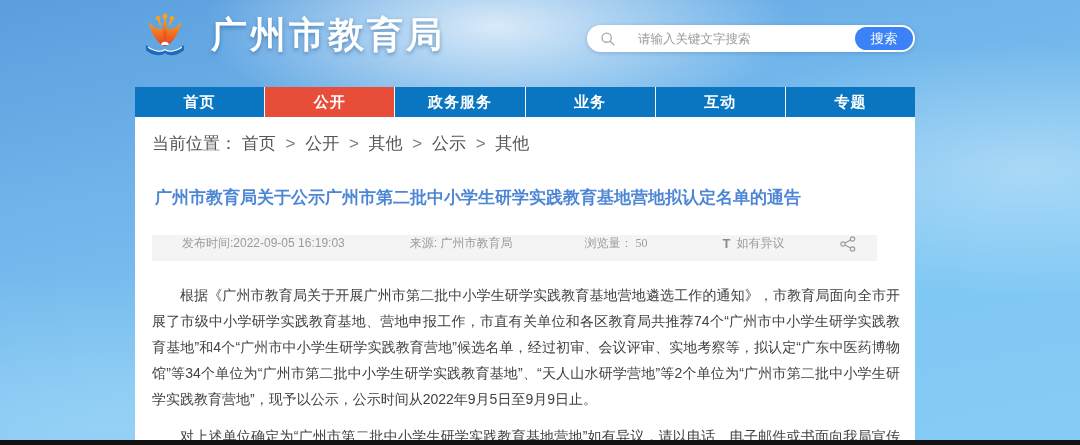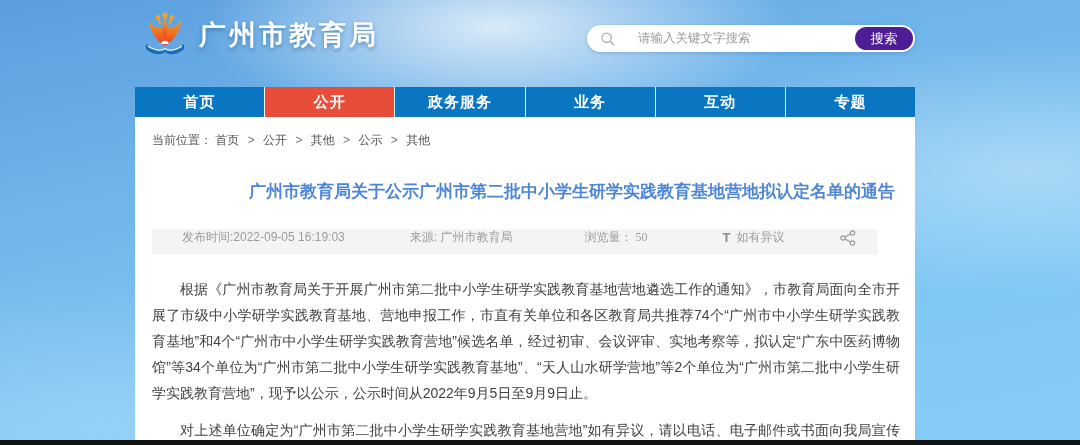--- a/index.html
+++ b/index.html
@@ -15,58 +15,58 @@
       radial-gradient(ellipse 420px 150px at 46% 6%, rgba(255,255,255,.75), rgba(255,255,255,0) 70%),
       radial-gradient(ellipse 500px 180px at 95% 38%, rgba(255,255,255,.35), rgba(255,255,255,0) 70%),
       radial-gradient(ellipse 600px 220px at 10% 96%, rgba(255,255,255,.18), rgba(255,255,255,0) 70%),
       linear-gradient(168deg, #5b9ede 0%, #6fb4ea 32%, #7ec6f3 62%, #85cdf6 100%);
   }
   
   .topbar { position:absolute; left:135px; top:0; width:780px; height:87px; }
   .logo-wrap { position:absolute; left:8px; top:11px; display:flex; align-items:center; }
   .logo-icon { width:44px; height:47px; }
   .brand-name {
-    margin-left:12px; color:#ffffff; font-size:27px; font-weight:bold; letter-spacing:3px;
+    margin-left:24px; color:#ffffff; font-size:36px; font-weight:bold; letter-spacing:3px;
     text-shadow:0 2px 4px rgba(20,80,140,.5);
   }
   .search-box {
     position:absolute; right:0; top:25px; width:328px; height:27px;
     background:#ffffff; border-radius:14px; display:flex; align-items:center;
     box-shadow:0 1px 4px rgba(0,60,120,.22);
   }
   .search-glyph { margin-left:13px; width:16px; height:16px; flex:0 0 auto; }
   .search-input {
     flex:1; border:none; outline:none; background:transparent;
     font-size:12.5px; color:#333; padding:0 8px 0 22px;
-    font-family:Liberation Mono, monospace;
+    font-family:Liberation Sans, sans-serif;
   }
   .search-input::placeholder { color:#9b9b9b; }
   .search-btn {
     flex:0 0 auto; width:58px; height:23px; margin-right:2px; border:none; cursor:pointer;
-    border-radius:12px; background:#4c1d95; color:#fff; font-size:13.5px;
+    border-radius:12px; background:#3b82f6; color:#fff; font-size:13.5px;
     font-family:"Liberation Sans","DejaVu Sans",sans-serif;
   }
   
   .panel {
     position:absolute; left:135px; top:87px; width:780px; height:398px;
     background:#ffffff;
   }
   .nav { display:flex; height:30px; }
   .nav-item {
     flex:1; display:flex; align-items:center; justify-content:center;
     background:#0a76c2; color:#ffffff; font-size:15px; font-weight:bold;
     border-right:1px solid rgba(255,255,255,.95); cursor:pointer; letter-spacing:1px;
   }
   .nav-item:last-child { border-right:none; }
   .nav-item.active { background:#e84d3a; }
-  .breadcrumb { margin:15px 0 0 17px; font-size:12px; color:#555; }
+  .breadcrumb { margin:15px 0 0 17px; font-size:17px; color:#555; }
   .breadcrumb .crumb { cursor:pointer; }
   .breadcrumb .sep { color:#777; padding:0 5px; }
   .article-title {
-    margin:31px 20px 0 20px; text-align:right;
+    margin:31px 20px 0 20px; text-align:left;
     color:#4e86d6; font-size:17px; font-weight:bold;
   }
   .meta {
     margin:26px 38px 0 17px; height:26px; background:#f4f4f4;
     display:flex; align-items:flex-start; font-size:12px; color:#9b9b9b;
     padding:0 20px 0 30px; box-sizing:border-box; width:725px;
   }
   .meta-source { margin-left:65px; }
   .meta-views  { margin-left:72px;font-family:Liberation Serif, serif; }
   .meta-font   { margin-left:75px; display:flex; align-items:center; cursor:pointer; }

